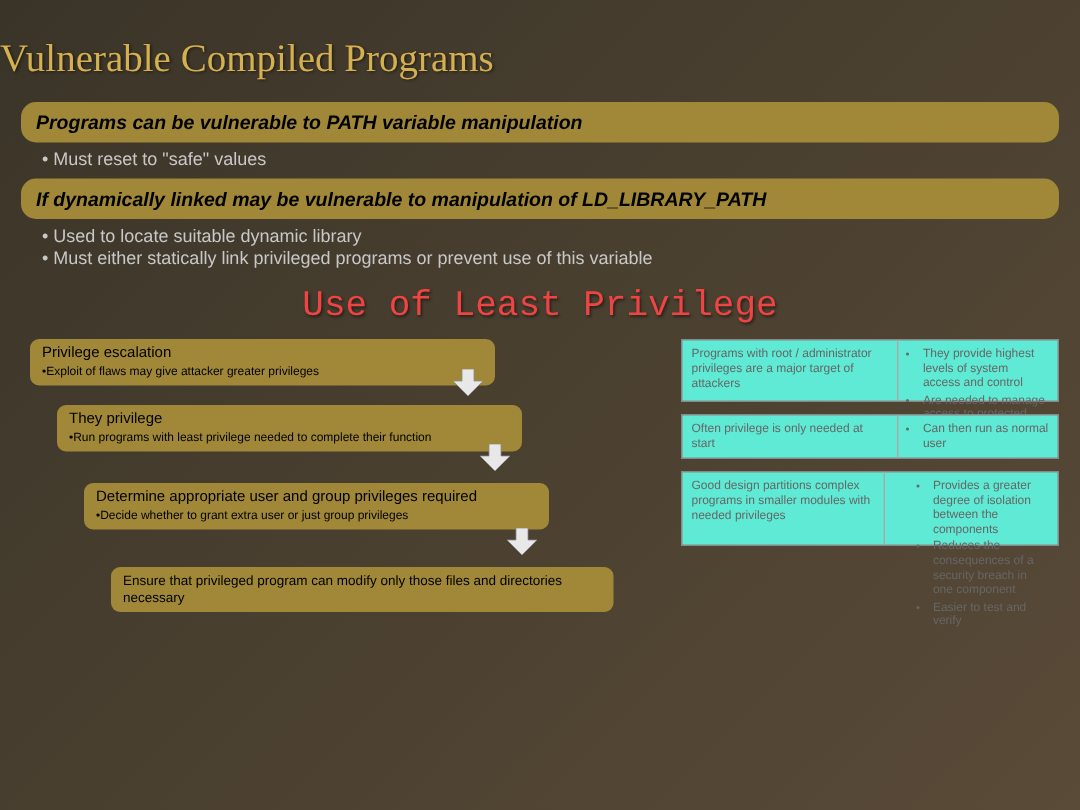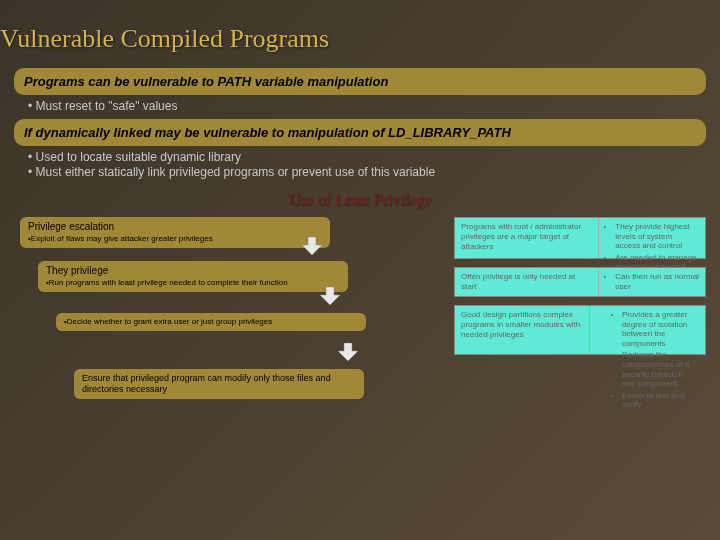--- a/index.html
+++ b/index.html
@@ -32,23 +32,23 @@
     font-weight: bold;
   }
   .bullets {
     margin: 2px 14px 6px 28px;
     color: #c8c8c8;
     font-size: 12px;
   }
   .bullets li { margin: 1px 0; list-style: none; }
   .bullets li::before { content: "• "; }
   .title2 {
-    font-family: Liberation Serif, serif;
-    font-size: 16px;
-    color: #7f1d1d;
+    font-family: Liberation Mono, monospace;
+    font-size: 24px;
+    color: #ef4444;
     text-align: center;
     padding: 6px 0 8px 0;
     text-shadow: 1px 1px 2px rgba(0,0,0,0.5);
   }
   .lower { position: relative; height: 240px; }
   .step {
     position: absolute;
     background: #a08838;
     border-radius: 6px;
     padding: 4px 8px;
@@ -112,29 +112,30 @@
     <div class="step-title">They privilege</div>
     <div class="step-text">•Run programs with least privilege needed to complete their function</div>
   </div>
   <div class="arrow" style="left:320px; top:70px;">
     <svg viewBox="0 0 20 18">
         <path d="M6 0 H14 V8 H20 L10 18 L0 8 H6 Z" fill="#e8e8e8" stroke="#888" stroke-width="0.5"></path>
       </svg>
   </div>
 
   <div class="step" style="left:56px; top:96px;">
+    <div class="step-title">Determine appropriate user and group privileges required</div>
     <div class="step-text">•Decide whether to grant extra user or just group privileges</div>
   </div>
   <div class="arrow" style="left:338px; top:126px;">
     <svg viewBox="0 0 20 18">
         <path d="M6 0 H14 V8 H20 L10 18 L0 8 H6 Z" fill="#e8e8e8" stroke="#888" stroke-width="0.5"></path>
       </svg>
   </div>
 
-  <div class="step" style="left:74px; top:152px; width:290px;">
+  <div class="step" style="left:74px; top:152px; width:335px;">
     <div class="step-text" style="font-size:9px;">Ensure that privileged program can modify only those files and directories necessary</div>
   </div>
 
   <div class="side" style="left:454px; top:0; width:252px; height:42px;">
     <div class="side-left">Programs with root / administrator privileges are a major target of attackers</div>
     <ul class="side-right">
       <li>They provide highest levels of system access and control</li>
       <li>Are needed to manage access to protected system resources</li>
     </ul>
   </div>

